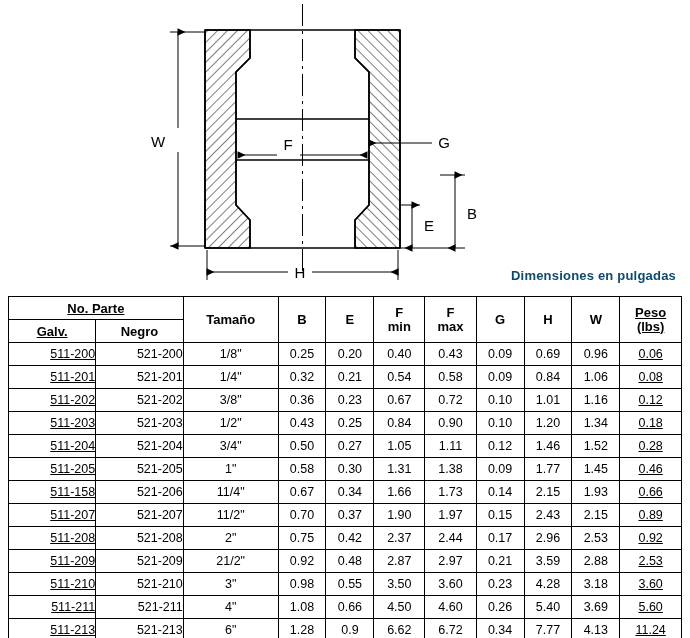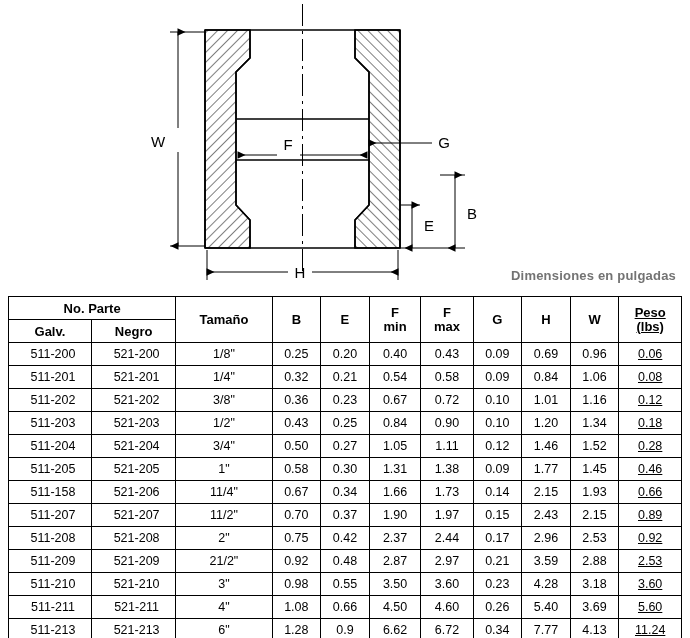--- a/index.html
+++ b/index.html
@@ -24,21 +24,21 @@
     position: absolute;
     left: 0;
     top: 0;
   }
   #dim-note {
     position: absolute;
     right: 14px;
     top: 268px;
     font-size: 13px;
     font-weight: bold;
-    color: #737373;
+    color: #0c4a6e;
     letter-spacing: 0.2px;
   }
   #table-wrap {
     position: absolute;
     left: 8px;
     top: 296px;
     width: 674px;
   }
   table.spec {
     border-collapse: collapse;
@@ -50,27 +50,27 @@
     text-align: center;
     padding: 0;
     height: 22px;
     font-weight: normal;
   }
   table.spec thead th {
     font-weight: bold;
     font-size: 13px;
   }
   table.spec td.partno {
-    text-align: center;
-    padding-left: 6px;
+    text-align: right;
+    padding-left: 12px;
   }
   .hdr-two-line {
     line-height: 1.05;
   }
-  .col-galv { width: 90px; }
+  .col-galv { width: 90px; text-decoration: underline; }
   .col-negro { width: 90px; }
   .col-tam { width: 108px; }
   .col-b { width: 54px; }
   .col-e { width: 54px; }
   .col-fmin { width: 58px; }
   .col-fmax { width: 58px; }
   .col-g { width: 54px; }
   .col-h { width: 54px; }
   .col-w { width: 54px; }
   .col-peso { width: 70px; text-decoration: underline; }

